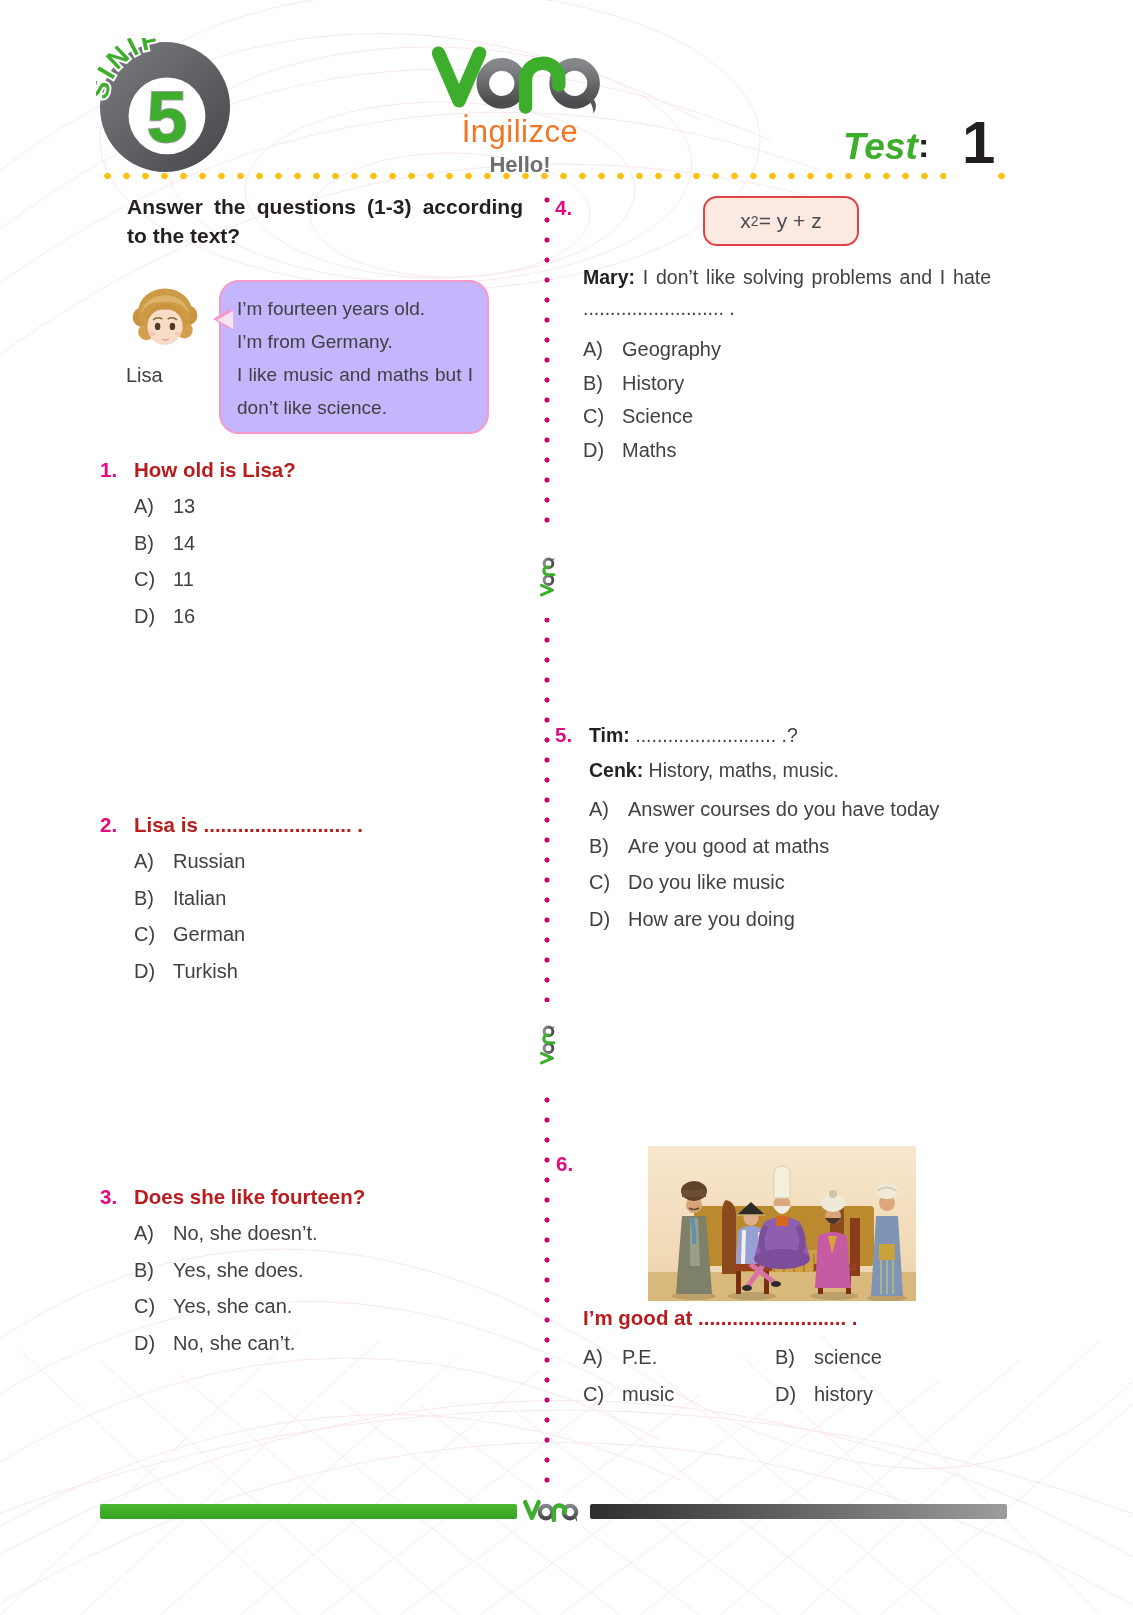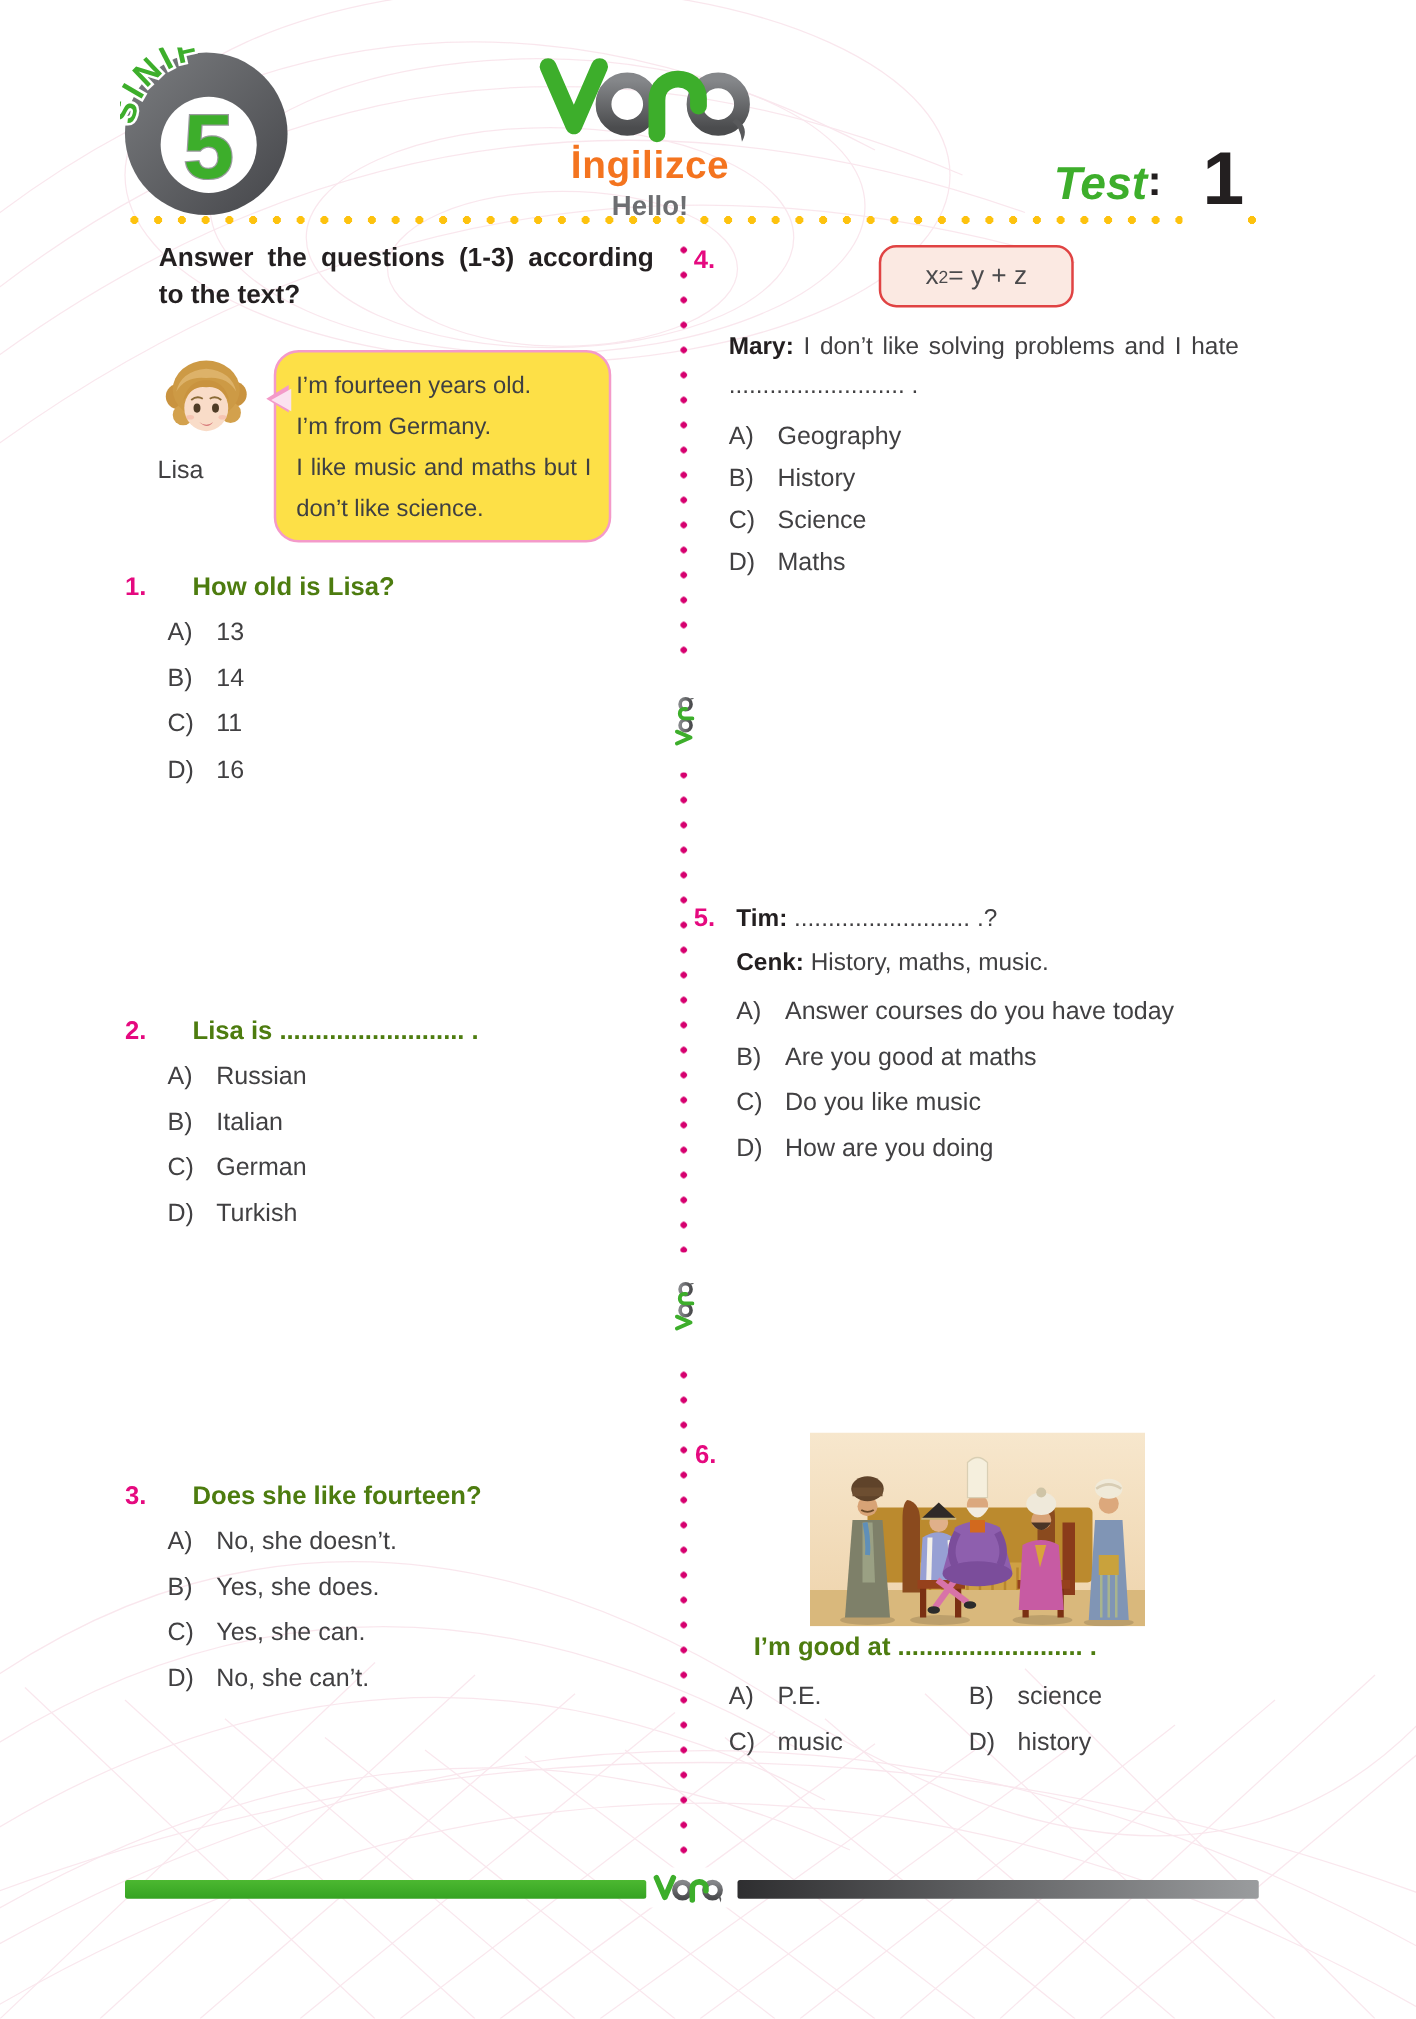--- a/index.html
+++ b/index.html
@@ -11,21 +11,21 @@
     font-family:"Liberation Sans", sans-serif;
     color:#414042;
   }
   .bg-decor{position:absolute;left:0;top:0;pointer-events:none;}
   .abs{position:absolute;}
 
   
   .badge-svg{position:absolute;left:96px;top:38px;width:138px;height:138px;}
   .brand{position:absolute;left:420px;top:38px;width:200px;text-align:center;}
   .brand-logo{width:182px;height:78px;display:block;margin:0 auto;}
-  .brand-subject{font-size:31px;font-weight:bold;color:#F4741F;letter-spacing:.5px;line-height:32px;}
+  .brand-subject{font-size:31px;font-weight:normal;color:#F4741F;letter-spacing:.5px;line-height:32px;}
   .brand-greeting{font-size:22px;font-weight:bold;color:#6d6e71;margin-top:4px;}
   .test-label{position:absolute;left:843px;top:126px;font-size:37px;font-weight:bold;font-style:italic;color:#3DAE2B;text-align:right;}
   .test-colon{position:absolute;left:918px;top:126px;font-size:34px;font-weight:bold;color:#231f20;}
   .test-number{position:absolute;left:962px;top:108px;font-size:60px;font-weight:bold;color:#231f20;}
   .ydots{position:absolute;height:8px;
     background-image:radial-gradient(circle,#FDC20E 3.1px,rgba(0,0,0,0) 3.4px);
     background-size:19px 8px;background-repeat:repeat-x;background-position:left center;}
 
   
   .divider{position:absolute;left:542px;top:190px;width:10px;height:1300px;
@@ -35,31 +35,31 @@
     display:flex;align-items:center;justify-content:center;}
   .divider-logo svg{width:76px;height:32px;transform:rotate(-90deg);}
 
   
   .instruction{position:absolute;left:127px;top:192px;width:396px;
     font-size:21px;font-weight:bold;color:#231f20;line-height:29px;text-align:justify;}
   .avatar-box{position:absolute;left:126px;top:282px;width:80px;}
   .avatar-box svg{width:78px;height:74px;}
   .avatar-name{font-size:20px;color:#414042;margin-top:4px;}
   .bubble{position:absolute;left:219px;top:280px;width:270px;box-sizing:border-box;
-    background:#fde047;border:2.5px solid #F49AC9;border-radius:20px;
+    background:#c4b5fd;border:2.5px solid #F49AC9;border-radius:20px;
     padding:10px 14px 8px 16px;font-size:19px;line-height:33px;color:#3f4042;text-align:justify;}
   .bubble p{margin:0;}
   .bubble:before{content:"";position:absolute;left:-19px;top:26px;
     border:11px solid rgba(0,0,0,0);border-right:18px solid #F49AC9;}
   .bubble:after{content:"";position:absolute;left:-13px;top:29px;
     border:9px solid rgba(0,0,0,0);border-right:16px solid #FBE2F0;}
 
   .q-head{display:flex;gap:10px;align-items:baseline;}
   .qnum{font-size:20.5px;font-weight:bold;color:#E5097F;min-width:24px;}
-  .stem{font-size:20.5px;font-weight:bold;color:#4d7c0f;margin-left:20px;}
+  .stem{font-size:20.5px;font-weight:bold;color:#b91c1c;}
   .speaker{font-weight:bold;color:#231f20;margin-top:28px;}
   .opts{margin-top:13px;margin-left:34px;}
   .opt{display:flex;gap:13px;font-size:20px;color:#414042;margin-bottom:13.5px;align-items:baseline;}
   .okey{min-width:26px;}
   .dialog-line{font-size:19.5px;color:#414042;line-height:31px;}
 
   .formula-box{position:absolute;left:703px;top:196px;width:152px;height:46px;
     background:#FBE9E2;border:2.5px solid #E04343;border-radius:14px;
     display:flex;align-items:center;justify-content:center;
     font-size:21px;color:#4a4a4c;}

